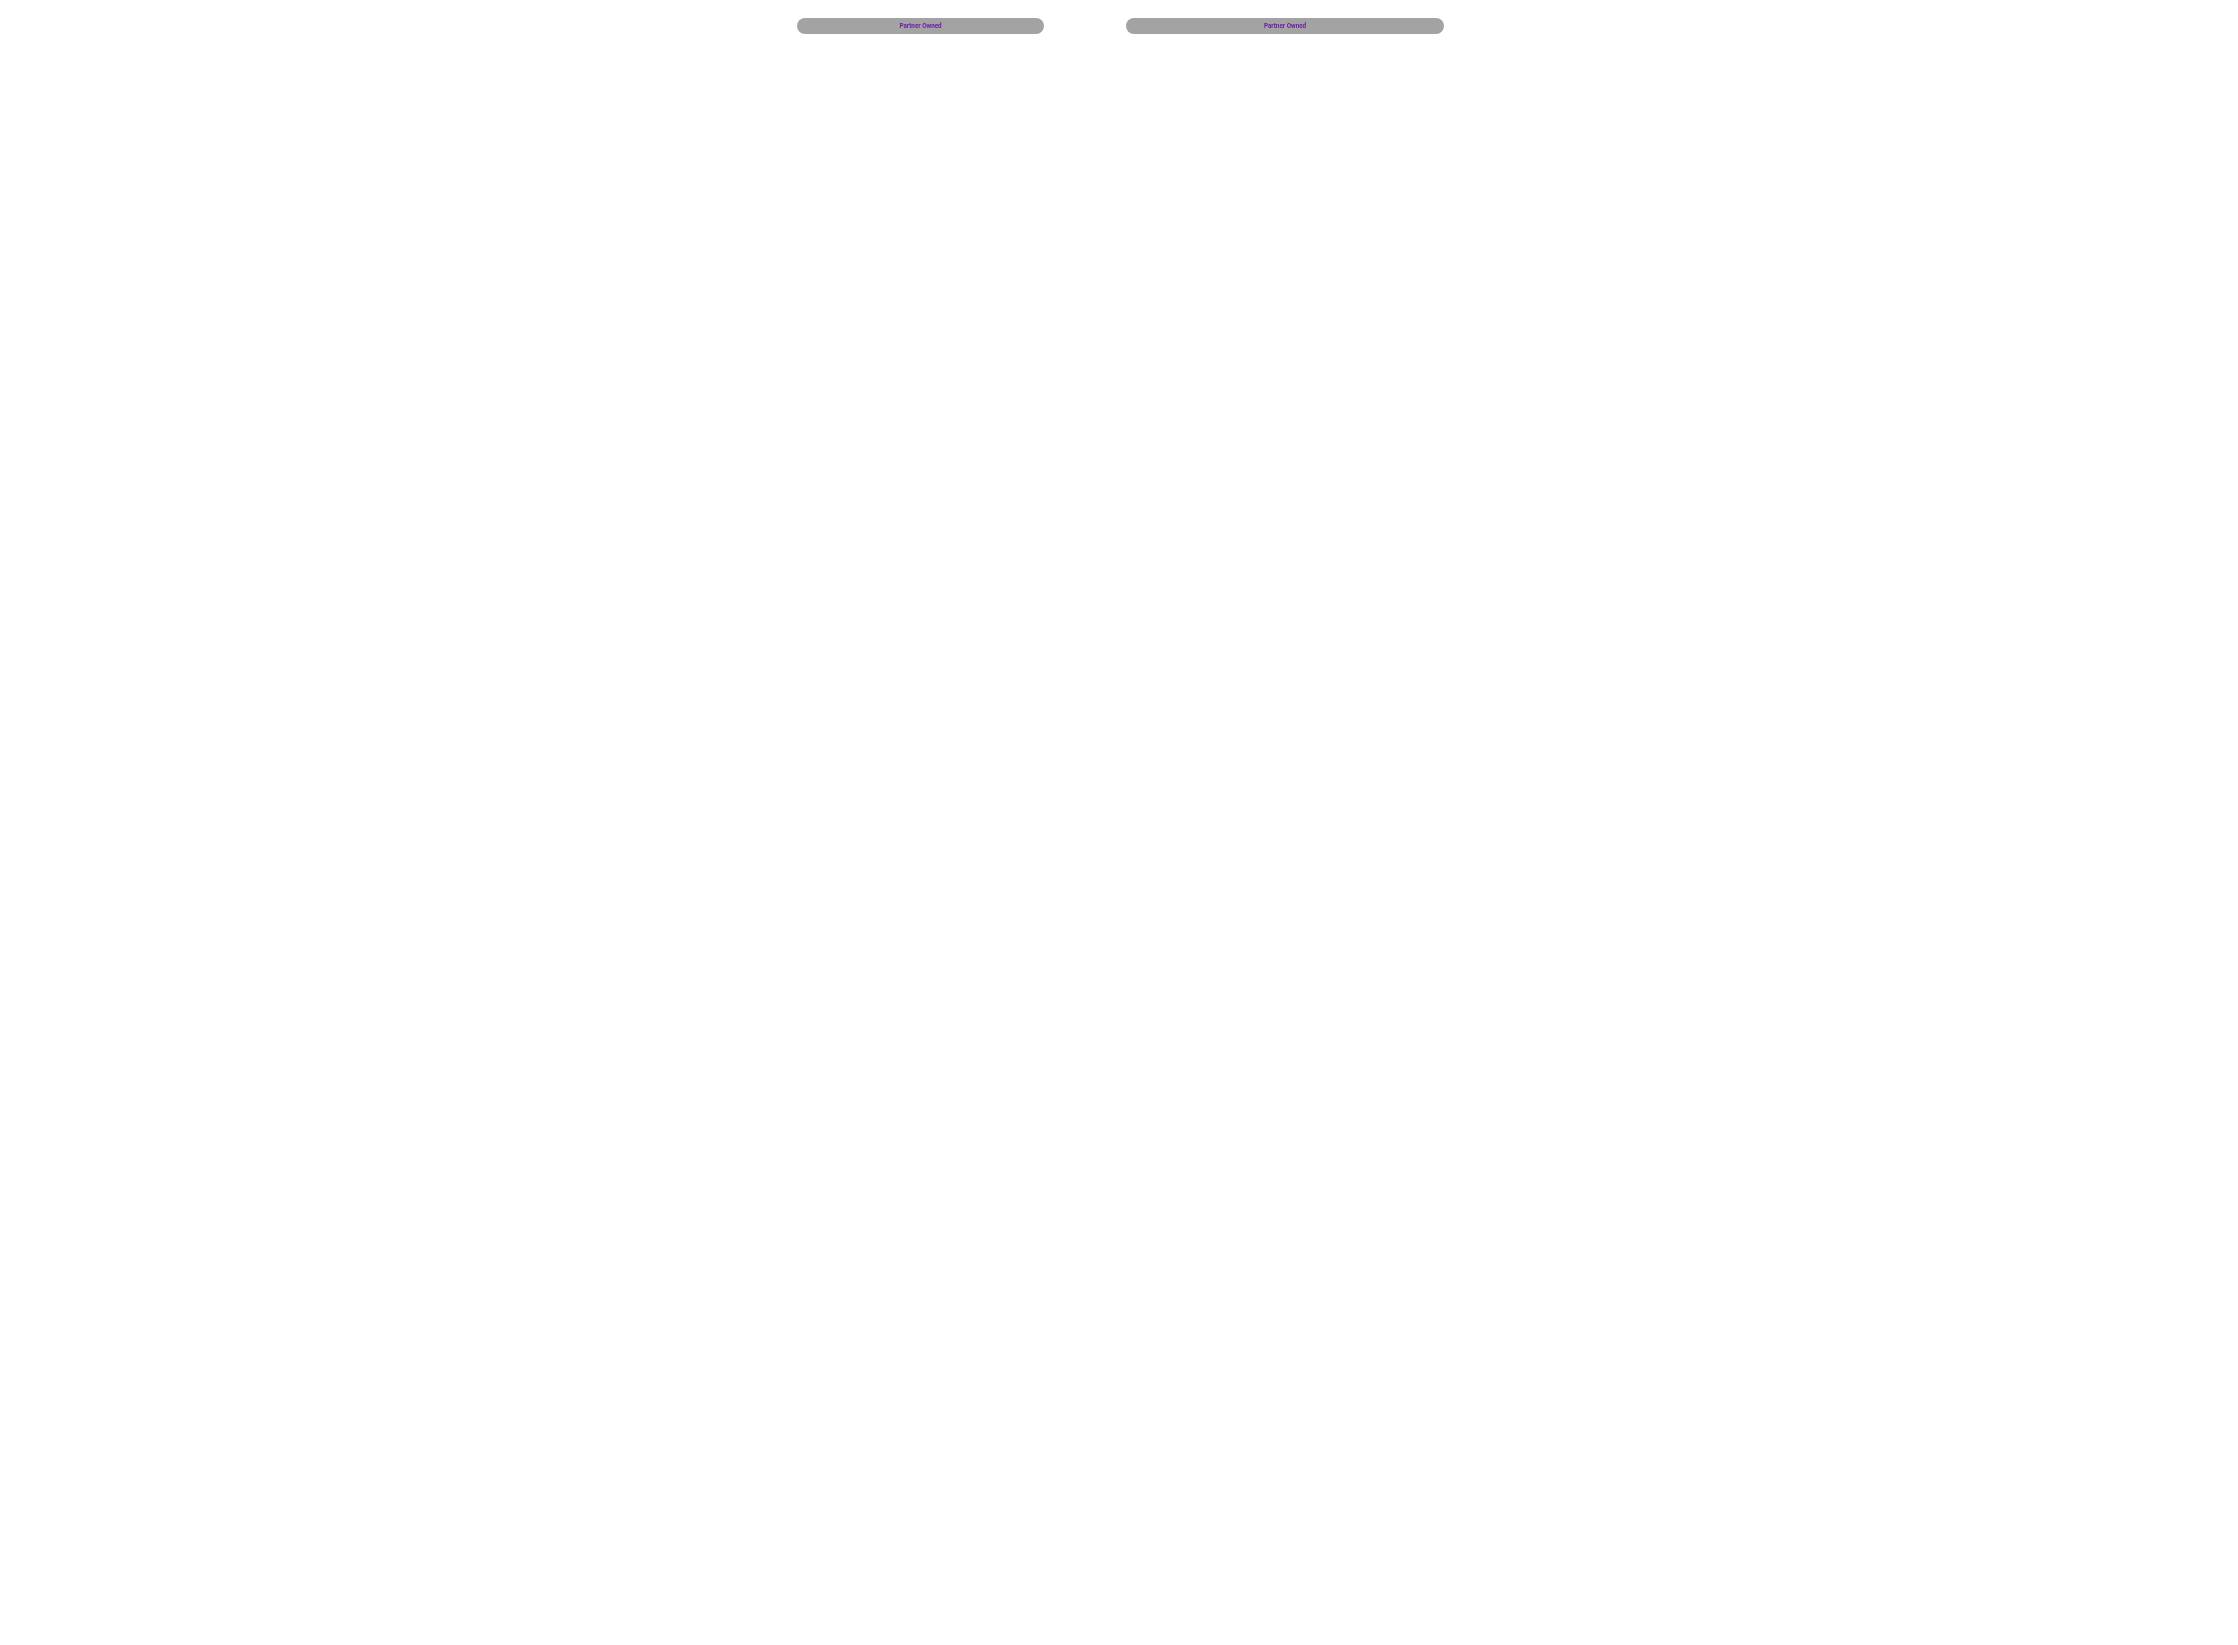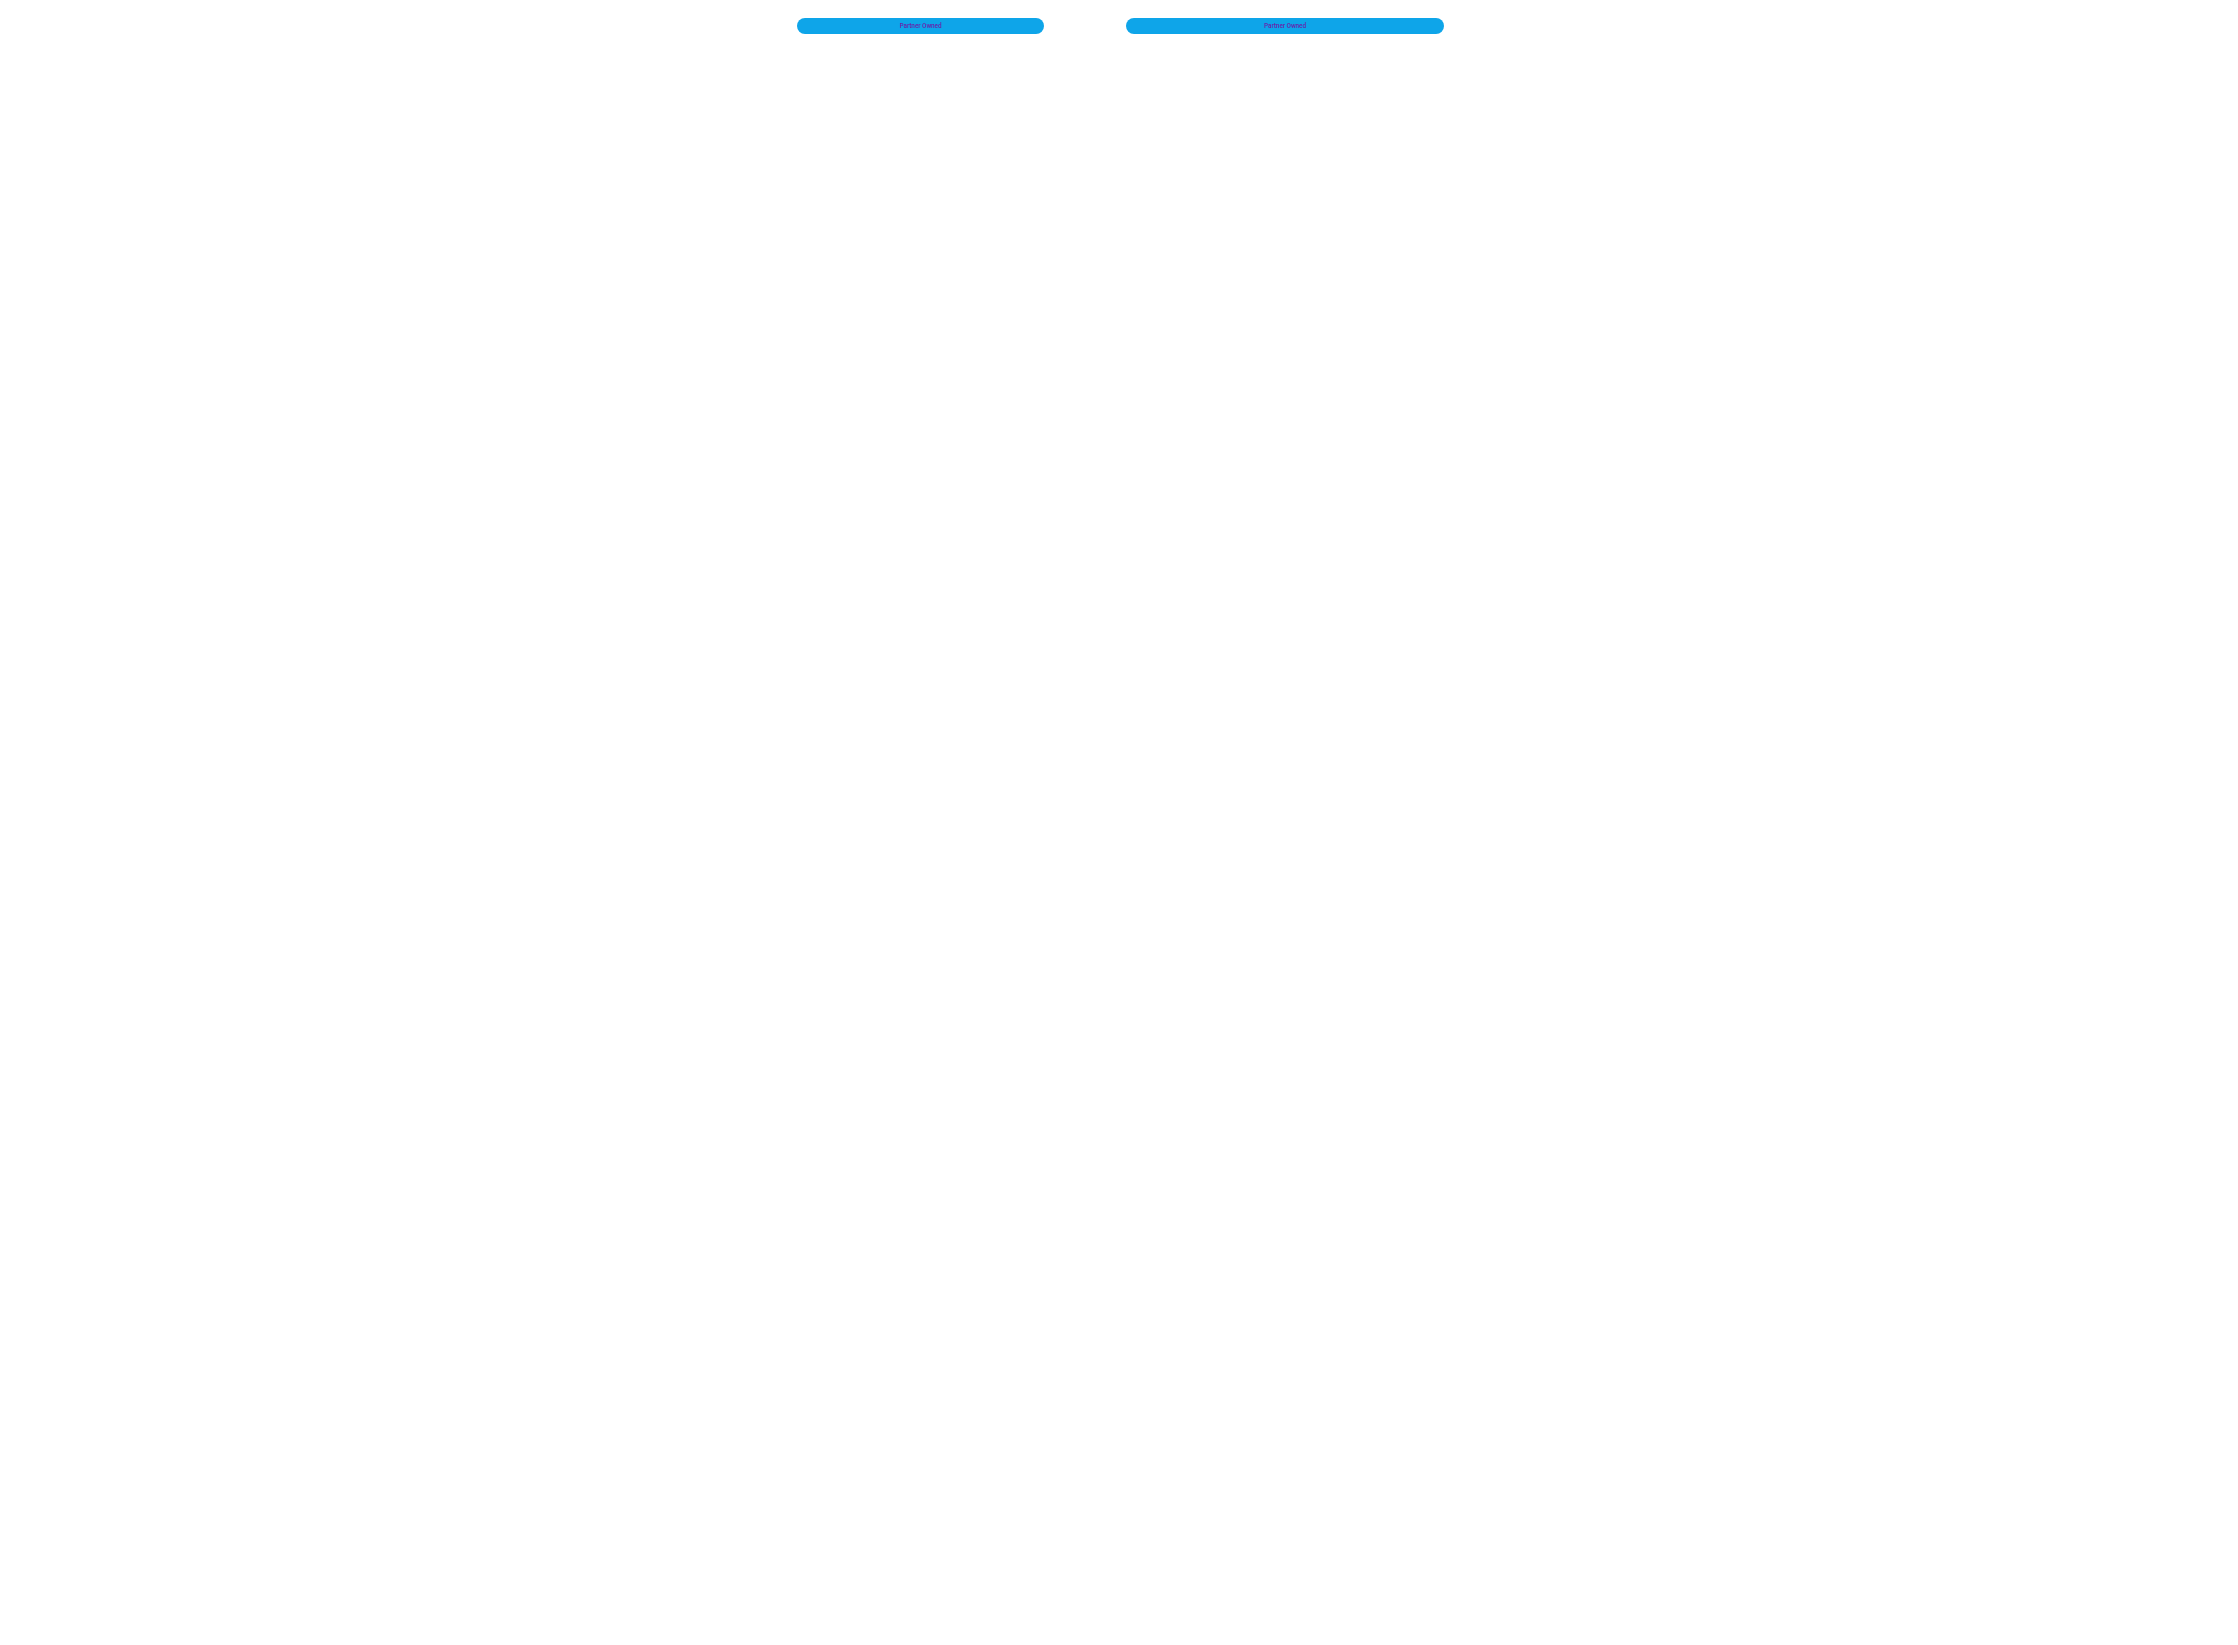--- a/index.html
+++ b/index.html
@@ -1,20 +1,20 @@
 <!DOCTYPE html>
 <html style="font-size:7.2px"><head>
 <meta charset="utf-8">
 <style>
 * { box-sizing: border-box; margin: 0; padding: 0; font-family: 'Google Sans', Roboto, Arial, sans-serif; }
 body { background: #fff; padding: 18px; }
 .canvas { position: relative; width: 698px; margin: 0 auto; }
 
 .banner { position: absolute; height: 16px; border-radius: 8px; display: flex; align-items: center; justify-content: center; font-size: 6.3px; font-weight: 500; }
-.banner.purple { background: #0ea5e9; color: #6b1fa8; }
+.banner.purple { background: #a3a3a3; color: #6b1fa8; font-weight: bold; }
 .banner.blue { background: #d3e2fa; color: #1a73e8; }
 
 .phones { position: absolute; top: 90px; left: 0; display: flex; gap: 9px; align-items: flex-start; }
 
 .phone-wrap { position: relative; }
 .phone-shadow { position: absolute; top: -5.4px; left: 5.4px; width: 75px; height: 161px; border: 0.7px solid #000; border-radius: 9.9px; background: #fff; }
 .phone-shadow2 { position: absolute; top: -2.7px; left: 2.7px; width: 75px; height: 161px; border: 0.7px solid #000; border-radius: 9.9px; background: #fff; }
 
 .phone { position: relative; width: 75px; border: 0.7px solid #000; border-radius: 9.9px; background: #fff; overflow: hidden; }
 .phone.h1 { height: 161px; }

